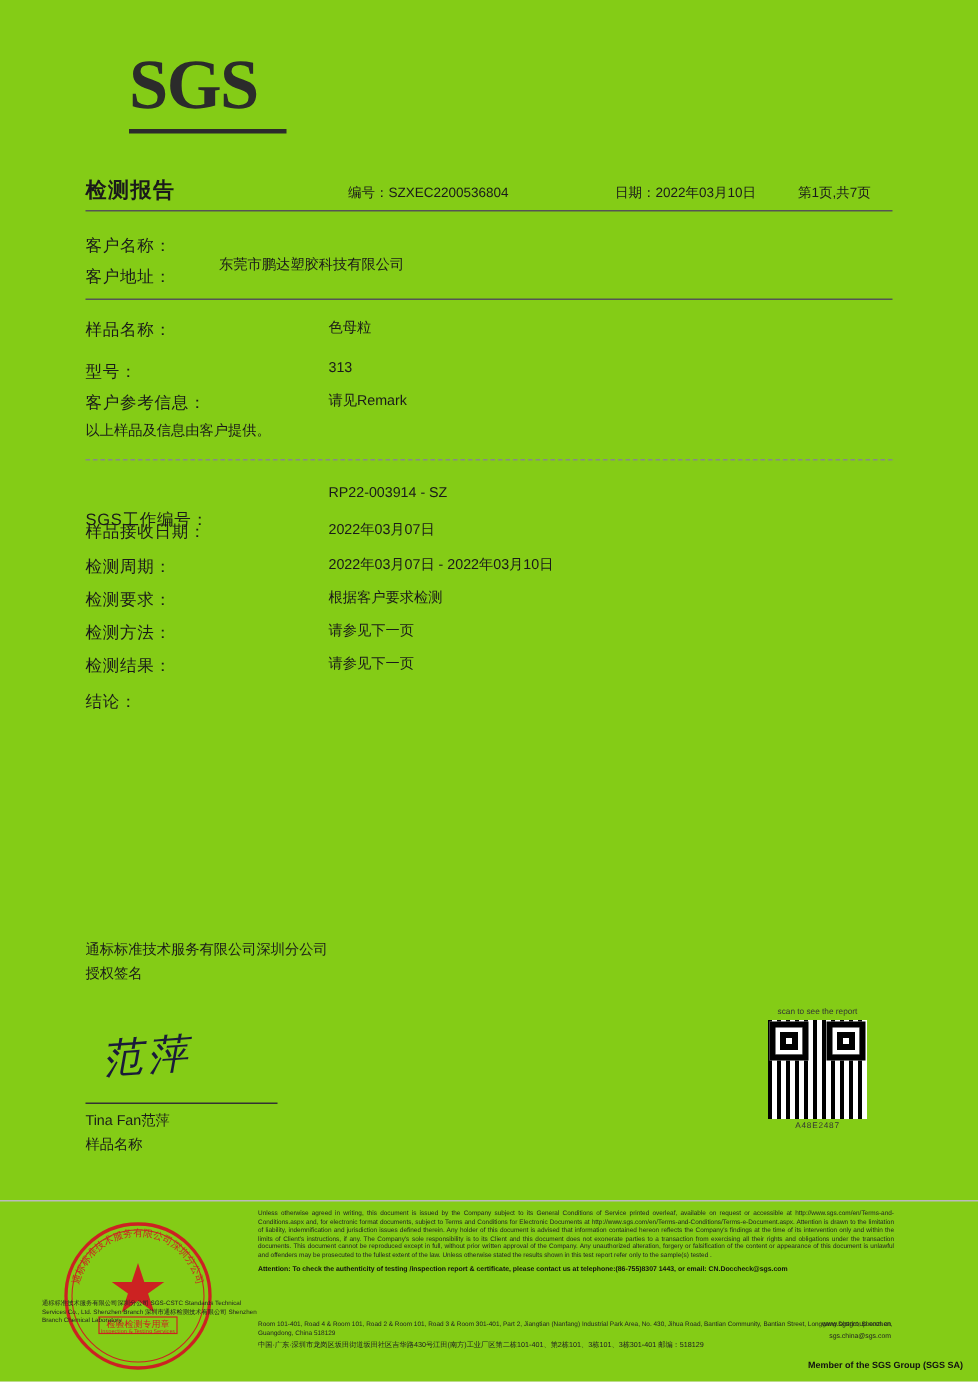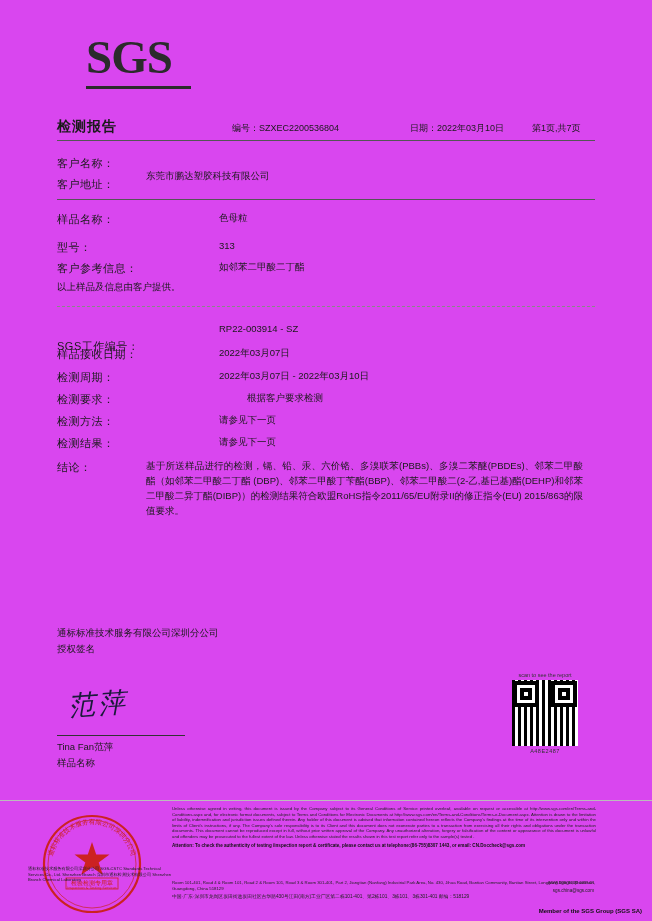--- a/index.html
+++ b/index.html
@@ -7,21 +7,21 @@
     padding: 0;
     background: #e8e8e8;
   }
   body {
     font-family: "Liberation Sans", sans-serif;
   }
   .page {
     position: relative;
     width: 652px;
     height: 921px;
-    background: #d946ef;
+    background: #84cc16;
     overflow: hidden;
   }
   .logo {
     position: absolute;
     left: 86px;
     top: 34px;
     font-family: "Liberation Serif", serif;
     font-weight: bold;
     font-size: 47px;
     letter-spacing: -1px;
@@ -298,46 +298,45 @@
 
   <div class="rule" style="top:199px;"></div>
 
   <div class="lbl" style="top:212px;">样品名称：</div>
   <div class="val2" style="top:212px;font-family:Liberation Serif, serif;">色母粒</div>
 
   <div class="lbl" style="top:240px;">型号：</div>
   <div class="val2" style="top:240px;">313</div>
 
   <div class="lbl" style="top:261px;">客户参考信息：</div>
-  <div class="val2" style="top:261px;">如邻苯二甲酸二丁酯</div>
+  <div class="val2" style="top:261px;">请见Remark</div>
 
   <div class="note" style="top:281px;">以上样品及信息由客户提供。</div>
 
   <div class="rule dashed" style="top:306px;"></div>
 
   <div class="lbl" style="top:323px;margin-top:16px;">SGS工作编号：</div>
   <div class="val2" style="top:323px;">RP22-003914 - SZ</div>
 
   <div class="lbl" style="top:347px;">样品接收日期：</div>
   <div class="val2" style="top:347px;">2022年03月07日</div>
 
   <div class="lbl" style="top:370px;">检测周期：</div>
   <div class="val2" style="top:370px;">2022年03月07日 - 2022年03月10日</div>
 
   <div class="lbl" style="top:392px;">检测要求：</div>
-  <div class="val2" style="top:392px;margin-left:28px;">根据客户要求检测</div>
+  <div class="val2" style="top:392px;">根据客户要求检测</div>
 
   <div class="lbl" style="top:414px;">检测方法：</div>
   <div class="val2" style="top:414px;">请参见下一页</div>
 
   <div class="lbl" style="top:436px;">检测结果：</div>
   <div class="val2" style="top:436px;">请参见下一页</div>
 
   <div class="lbl" style="top:460px;">结论：</div>
-  <div class="concl-body" style="top:458px;">基于所送样品进行的检测，镉、铅、汞、六价铬、多溴联苯(PBBs)、多溴二苯醚(PBDEs)、邻苯二甲酸酯（如邻苯二甲酸二丁酯 (DBP)、邻苯二甲酸丁苄酯(BBP)、邻苯二甲酸二(2-乙,基已基)酯(DEHP)和邻苯二甲酸二异丁酯(DIBP)）的检测结果符合欧盟RoHS指令2011/65/EU附录II的修正指令(EU) 2015/863的限值要求。</div>
 
   <div class="sig-company">通标标准技术服务有限公司深圳分公司</div>
   <div class="sig-auth">授权签名</div>
   <div class="sig-script">范萍</div>
   <div class="sig-line"></div>
   <div class="sig-name">Tina Fan范萍</div>
   <div class="sig-role">样品名称</div>
 
   <div class="qr-wrap">
     <div class="qr-caption">scan to see the report</div>

